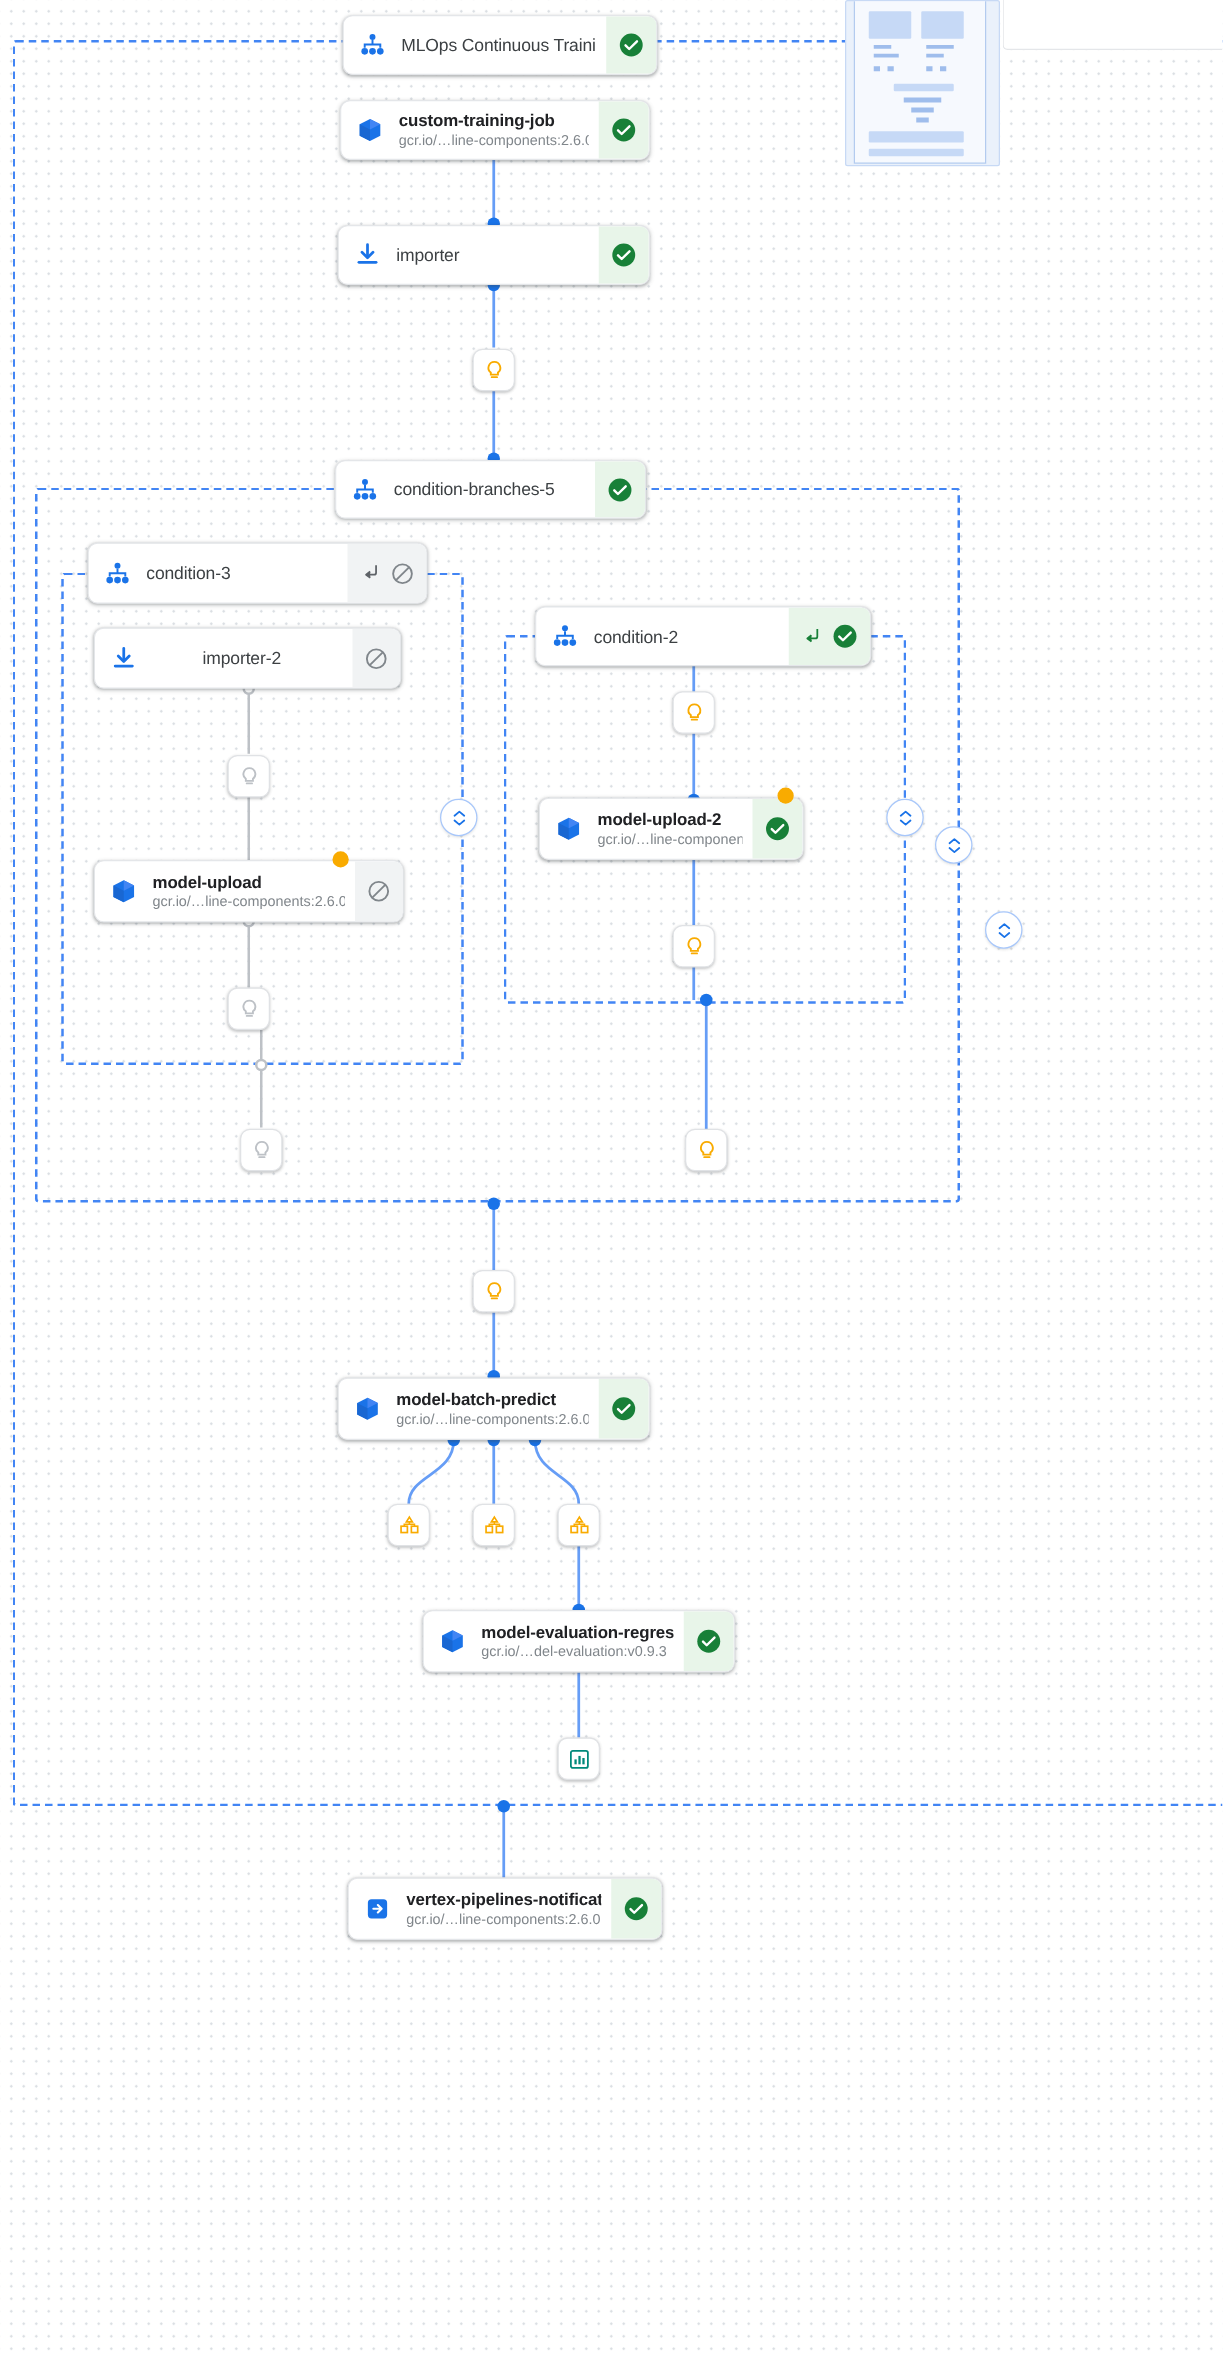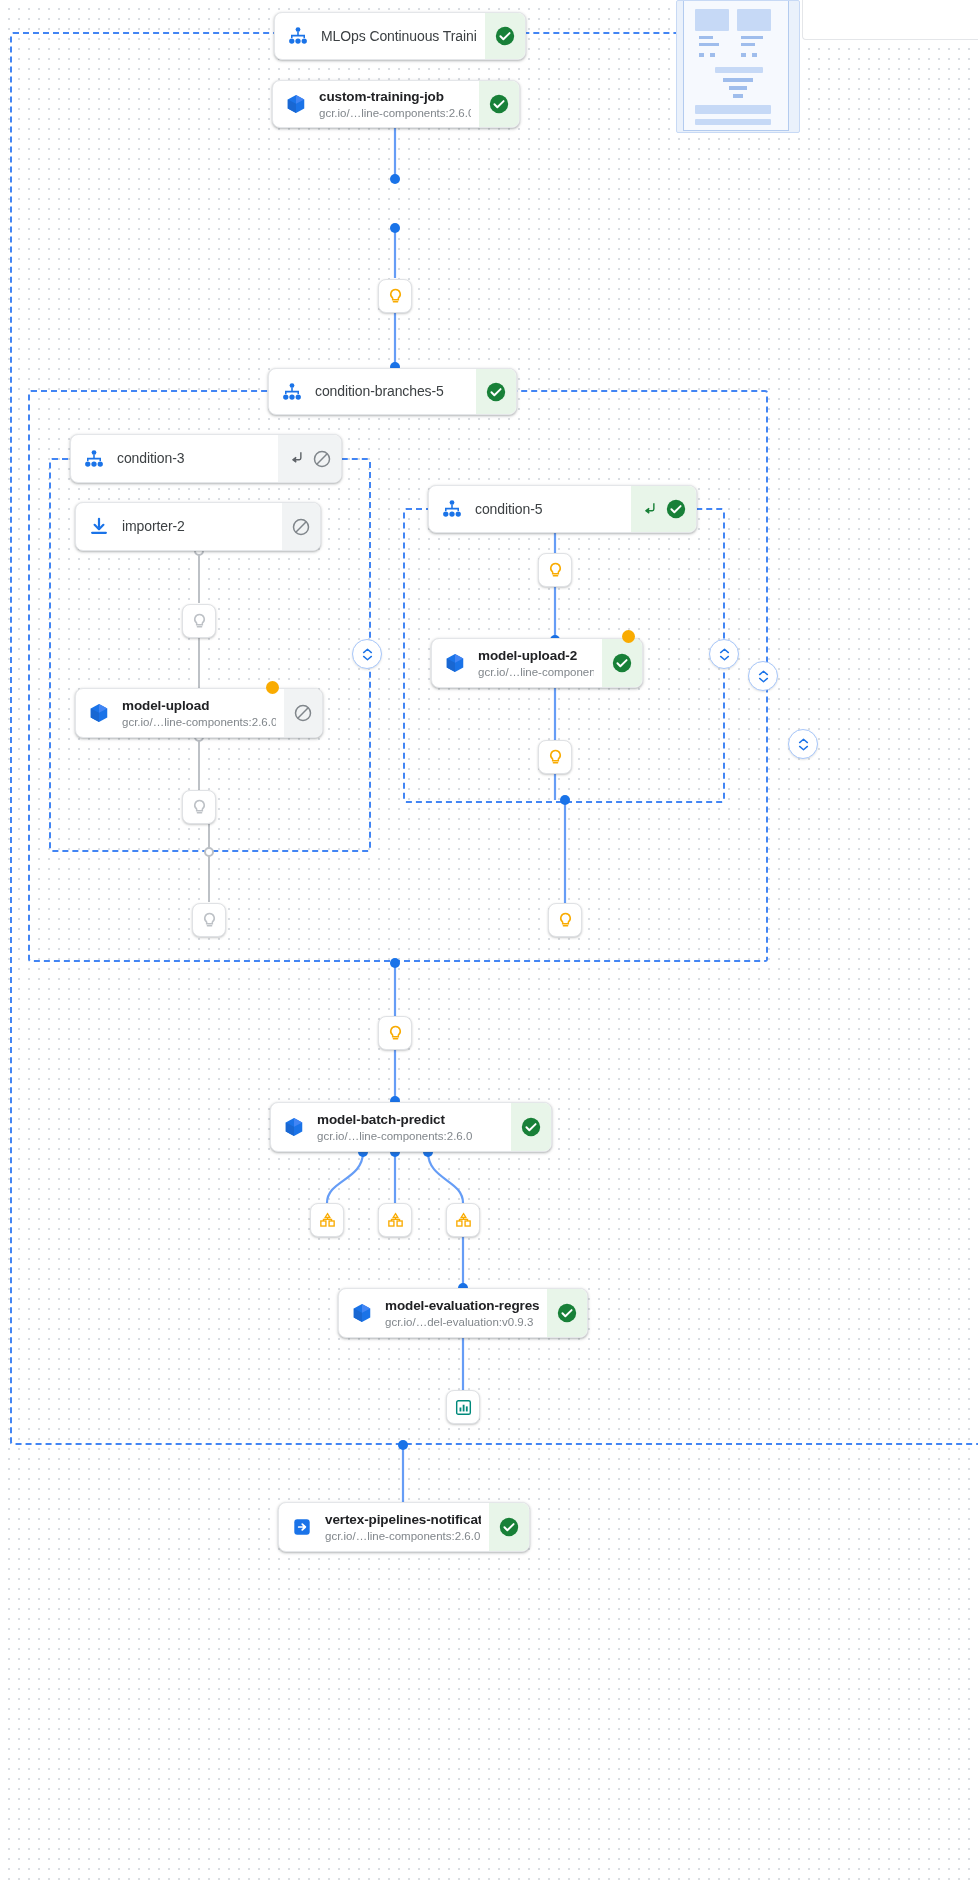--- a/index.html
+++ b/index.html
@@ -233,20 +233,38 @@
       <div class="sub">gcr.io/…line-components:2.6.0</div>
     </div>
     <div class="statusbox ok">
       <svg width="22" height="22" viewBox="0 0 24 24">
         <circle cx="12" cy="12" r="10" fill="#188038"></circle>
         <path d="M7 12.3 l3.2 3.2 L17 8.8" stroke="#fff" stroke-width="2.1" fill="none" stroke-linecap="round" stroke-linejoin="round"></path>
       </svg>
     </div>
   </div>
 
+  <div class="node" style="left:270px; top:180px; width:250px; height:48px;">
+    <span class="ico">
+      <svg width="22" height="22" viewBox="0 0 24 24">
+        <path d="M12 3 v9" stroke="#1a73e8" stroke-width="2.4" stroke-linecap="round"></path>
+        <path d="M7.2 9.6 L12 14.4 L16.8 9.6" stroke="#1a73e8" stroke-width="2.4" fill="none" stroke-linecap="round" stroke-linejoin="round"></path>
+        <path d="M4.5 18.4 h15" stroke="#1a73e8" stroke-width="2.4" stroke-linecap="round"></path>
+      </svg>
+    </span>
+    <div class="body">
+      <div class="title plain">importer</div>
+    </div>
+    <div class="statusbox ok">
+      <svg width="22" height="22" viewBox="0 0 24 24">
+        <circle cx="12" cy="12" r="10" fill="#188038"></circle>
+        <path d="M7 12.3 l3.2 3.2 L17 8.8" stroke="#fff" stroke-width="2.1" fill="none" stroke-linecap="round" stroke-linejoin="round"></path>
+      </svg>
+    </div>
+  </div>
 
   <div class="chip" style="left:378px; top:279px;">
     <svg width="19" height="19" viewBox="0 0 24 24">
       <path d="M12 3.2 a6 6 0 0 0 -3.6 10.8 v2.1 h7.2 v-2.1 A6 6 0 0 0 12 3.2 z" fill="none" stroke="#f9ab00" stroke-width="1.9"></path>
       <path d="M9.3 18.6 h5.4" stroke="#f9ab00" stroke-width="1.9" stroke-linecap="round"></path>
     </svg>
   </div>
 
   <div class="node" style="left:268px; top:368px; width:249px; height:47px;">
     <span class="ico">
@@ -287,21 +305,21 @@
         <path d="M17.5 4 v7.5 a2 2 0 0 1 -2 2 H8.5" stroke="#5f6368" stroke-width="1.8" fill="none"></path>
         <path d="M11.5 10.4 L7.4 13.6 L11.6 16.6" stroke="#5f6368" stroke-width="1.8" fill="#5f6368" stroke-linejoin="round"></path>
       </svg>
       <svg width="20" height="20" viewBox="0 0 24 24">
         <circle cx="12" cy="12" r="9" fill="none" stroke="#80868b" stroke-width="1.8"></circle>
         <path d="M5.8 18.2 L18.2 5.8" stroke="#80868b" stroke-width="1.8"></path>
       </svg>
     </div>
   </div>
 
-  <div class="node" style="left:75px; top:502px; width:246px; height:49px;">
+  <div class="node" style="left:75px; top:502px; width:246px; height:49px;gap:40px;">
     <span class="ico">
       <svg width="22" height="22" viewBox="0 0 24 24">
         <path d="M12 3 v9" stroke="#1a73e8" stroke-width="2.4" stroke-linecap="round"></path>
         <path d="M7.2 9.6 L12 14.4 L16.8 9.6" stroke="#1a73e8" stroke-width="2.4" fill="none" stroke-linecap="round" stroke-linejoin="round"></path>
         <path d="M4.5 18.4 h15" stroke="#1a73e8" stroke-width="2.4" stroke-linecap="round"></path>
       </svg>
     </span>
     <div class="body">
       <div class="title plain">importer-2</div>
     </div>
@@ -359,21 +377,21 @@
     <span class="ico">
       <svg width="22" height="22" viewBox="0 0 24 24">
         <circle cx="12" cy="5" r="2.6" fill="#1a73e8"></circle>
         <circle cx="5.2" cy="17.5" r="2.9" fill="#1a73e8"></circle>
         <circle cx="12" cy="17.5" r="2.9" fill="#1a73e8"></circle>
         <circle cx="18.8" cy="17.5" r="2.9" fill="#1a73e8"></circle>
         <path d="M5.2 14.3 V11.6 H18.8 V14.3 M12 7.6 V11.6" stroke="#1a73e8" stroke-width="1.7" fill="none"></path>
       </svg>
     </span>
     <div class="body">
-      <div class="title plain">condition-5</div>
+      <div class="title plain">condition-2</div>
     </div>
     <div class="statusbox ok">
       <svg width="19" height="19" viewBox="0 0 24 24">
         <path d="M17.5 4 v7.5 a2 2 0 0 1 -2 2 H8.5" stroke="#188038" stroke-width="1.8" fill="none"></path>
         <path d="M11.5 10.4 L7.4 13.6 L11.6 16.6" stroke="#188038" stroke-width="1.8" fill="#188038" stroke-linejoin="round"></path>
       </svg>
       <svg width="22" height="22" viewBox="0 0 24 24">
         <circle cx="12" cy="12" r="10" fill="#188038"></circle>
         <path d="M7 12.3 l3.2 3.2 L17 8.8" stroke="#fff" stroke-width="2.1" fill="none" stroke-linecap="round" stroke-linejoin="round"></path>
       </svg>
@@ -422,21 +440,21 @@
     </svg>
   </div>
 
   <div class="chip" style="left:378px; top:1016px;">
     <svg width="19" height="19" viewBox="0 0 24 24">
       <path d="M12 3.2 a6 6 0 0 0 -3.6 10.8 v2.1 h7.2 v-2.1 A6 6 0 0 0 12 3.2 z" fill="none" stroke="#f9ab00" stroke-width="1.9"></path>
       <path d="M9.3 18.6 h5.4" stroke="#f9ab00" stroke-width="1.9" stroke-linecap="round"></path>
     </svg>
   </div>
 
-  <div class="node" style="left:270px; top:1102px; width:282px; height:50px;">
+  <div class="node" style="left:270px; top:1102px; width:250px; height:50px;">
     <span class="ico">
       <svg width="22" height="22" viewBox="0 0 24 24">
         <path d="M12 2.3 L21 7 v10 l-9 4.7 L3 17 V7 z" fill="#1a73e8"></path>
         <path d="M12 2.3 L21 7 l-9 4.6 z" fill="#4285f4"></path>
         <path d="M12 11.6 V21.7 L3 17 V7 z" fill="#1967d2"></path>
       </svg>
     </span>
     <div class="body">
       <div class="title">model-batch-predict</div>
       <div class="sub">gcr.io/…line-components:2.6.0</div>

